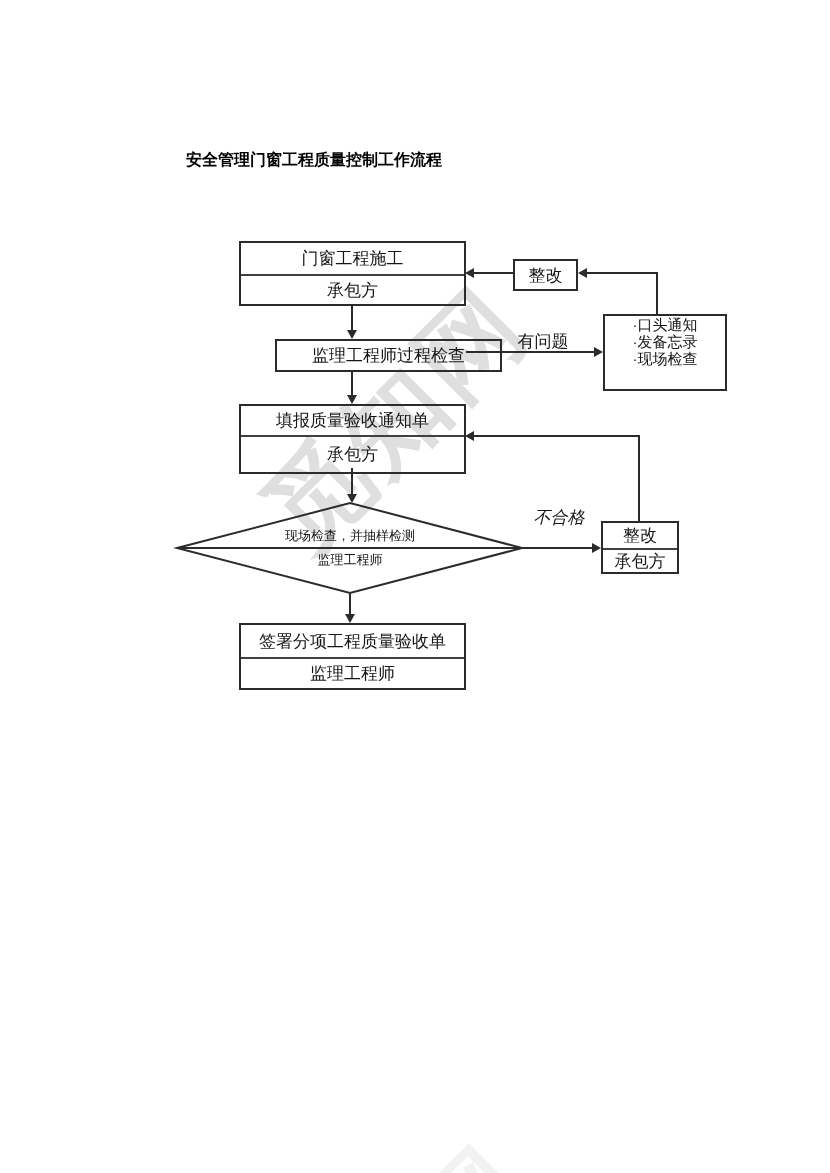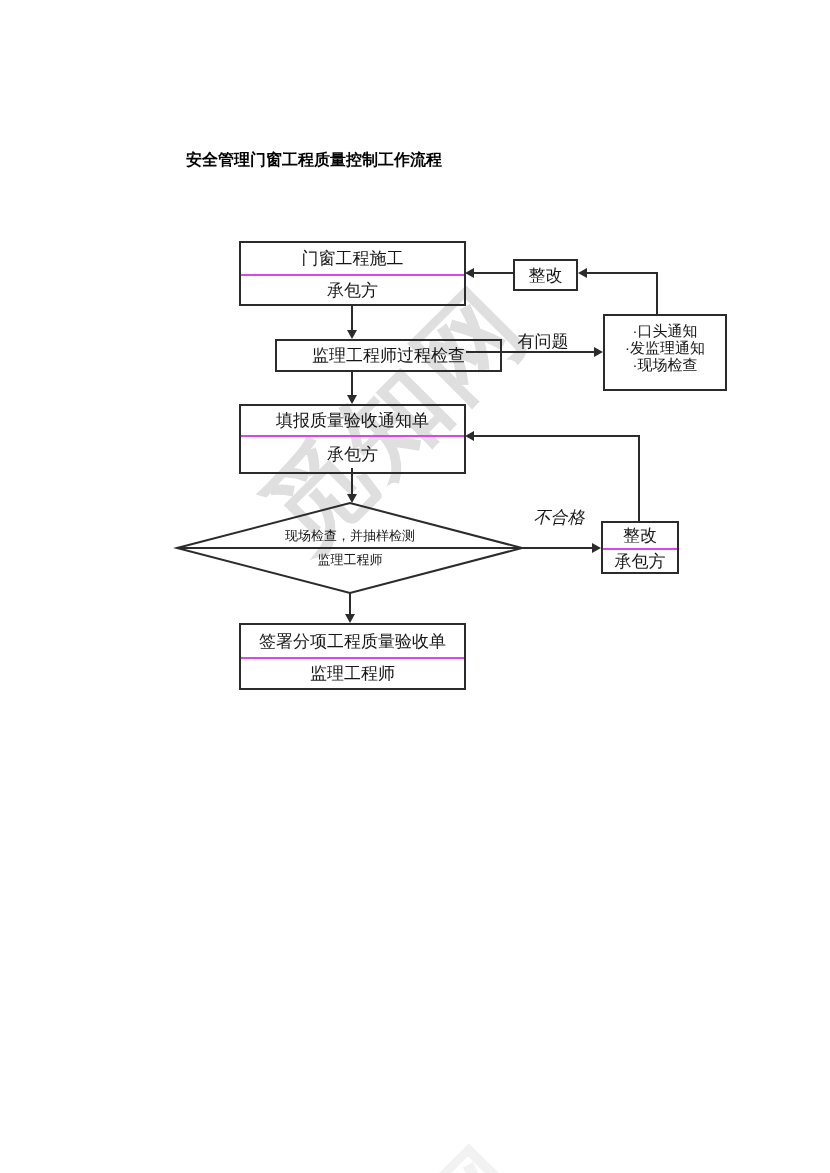--- a/index.html
+++ b/index.html
@@ -45,29 +45,29 @@
     background: transparent;
   }
   .node .row {
     display: flex;
     align-items: center;
     justify-content: center;
     font-size: 17px;
     line-height: 1;
     white-space: nowrap;
   }
-  .node .row.split { border-bottom: 2px solid #d946ef; }
+  .node .row.split { border-bottom: 2px solid #404040; }
   .node-construction { left: 239px; top: 241px; width: 227px; height: 65px; }
   .node-construction .row1 { height: 31px; }
   .node-construction .row2 { flex: 1; }
   .node-rectify-top { left: 513px; top: 259px; width: 65px; height: 32px; }
   .node-rectify-top .row1 { flex: 1; }
   .node-notice { left: 603px; top: 314px; width: 124px; height: 77px; }
   .node-notice .row { font-size: 15px; height: 17px; }
-  .node-notice { justify-content: flex-start; padding-top: 6px; }
+  .node-notice { justify-content: flex-start; padding-top: 0; }
   .node-process-check { left: 239px; top: 339px; width: 227px; height: 33px; margin-left: 36px; }
   .node-process-check .row1 { flex: 1; }
   .node-fill { left: 239px; top: 404px; width: 227px; height: 70px; }
   .node-fill .row1 { height: 29px; }
   .node-fill .row2 { flex: 1; }
   .node-rectify-bottom { left: 601px; top: 521px; width: 78px; height: 53px; }
   .node-rectify-bottom .row1 { height: 25px; }
   .node-rectify-bottom .row2 { flex: 1; }
   .node-sign { left: 239px; top: 623px; width: 227px; height: 67px; }
   .node-sign .row1 { height: 32px; }
@@ -157,21 +157,21 @@
     <div class="row row1 split">门窗工程施工</div>
     <div class="row row2">承包方</div>
   </div>
 
   <div class="node node-rectify-top">
     <div class="row row1">整改</div>
   </div>
 
   <div class="node node-notice">
     <div class="row">·口头通知</div>
-    <div class="row">·发监理通知</div>
+    <div class="row">·发备忘录</div>
     <div class="row">·现场检查</div>
   </div>
 
   <div class="node node-process-check">
     <div class="row row1">监理工程师过程检查</div>
   </div>
 
   <div class="node node-fill">
     <div class="row row1 split">填报质量验收通知单</div>
     <div class="row row2">承包方</div>

